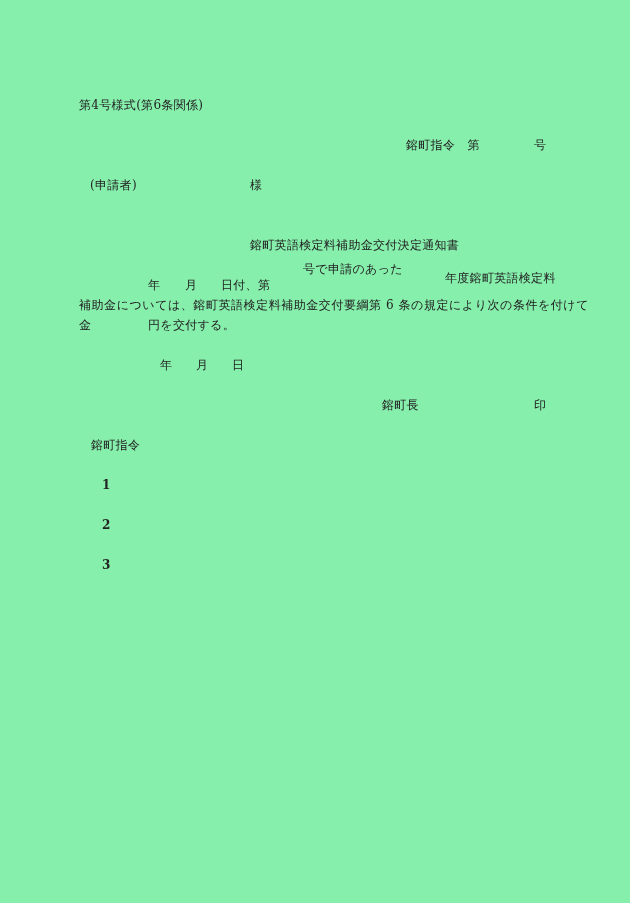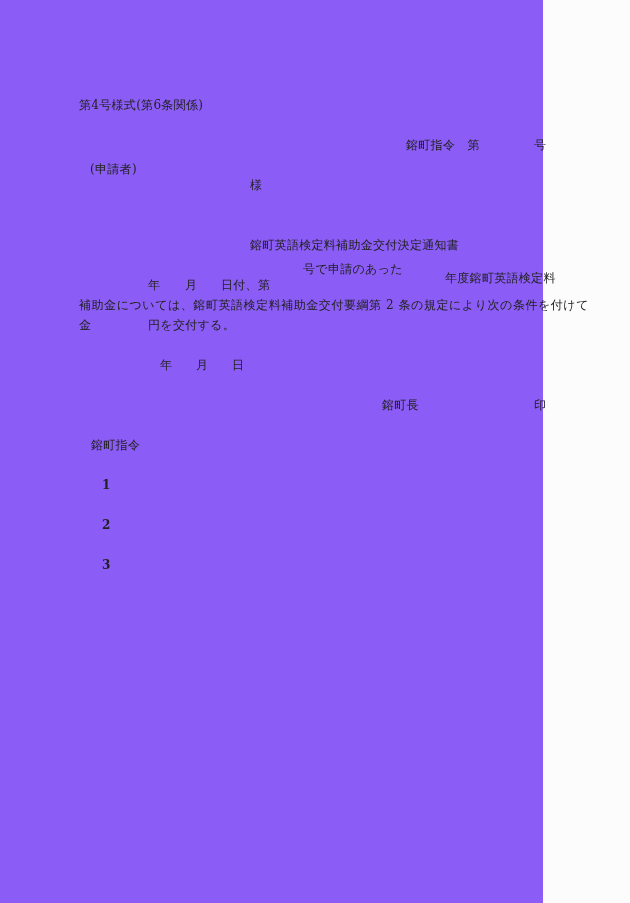--- a/index.html
+++ b/index.html
@@ -13,55 +13,55 @@
       position: relative;
       overflow: hidden;
       font-family: "DejaVu Serif", "Liberation Serif", serif;
       color: #222;
       font-size: 12px;
       line-height: 14px;
     }
     .page {
       position: absolute;
       left: 0; top: 0;
-      width: 543px;
+      width: 630px;
       height: 903px;
-      background: #8b5cf6;
+      background: #86efac;
     }
     .t {
       position: absolute;
       white-space: pre;
       letter-spacing: 0.3px;
     }
     .num {
       font-weight: bold;
     }
   </style>
 </head>
 <body>
 
 <div class="page">
 
   <div class="t" style="left:79px; top:98px;">第4号様式(第6条関係)</div>
 
   <div class="t" style="left:406px; top:138px;">鎔町指令　第</div>
   <div class="t" style="left:534px; top:138px;">号</div>
 
-  <div class="t" style="left:90px; top:162px;">(申請者)</div>
+  <div class="t" style="left:90px; top:178px;">(申請者)</div>
   <div class="t" style="left:250px; top:178px;">様</div>
 
   <div class="t" style="left:215px; top:238px;margin-left:35px;">鎔町英語検定料補助金交付決定通知書</div>
 
   <div class="t" style="left:148px; top:278px;">年</div>
   <div class="t" style="left:185px; top:278px;">月</div>
   <div class="t" style="left:221px; top:278px;">日付、第</div>
   <div class="t" style="left:303px; top:262px;">号で申請のあった</div>
   <div class="t" style="left:445px; top:271px;">年度鎔町英語検定料</div>
 
-  <div class="t" style="left:79px; top:298px; letter-spacing:0.55px;">補助金については、鎔町英語検定料補助金交付要綱第 2 条の規定により次の条件を付けて</div>
+  <div class="t" style="left:79px; top:298px; letter-spacing:0.55px;">補助金については、鎔町英語検定料補助金交付要綱第 6 条の規定により次の条件を付けて</div>
 
   <div class="t" style="left:79px; top:318px;">金</div>
   <div class="t" style="left:148px; top:318px;">円を交付する。</div>
 
   <div class="t" style="left:160px; top:358px;">年</div>
   <div class="t" style="left:196px; top:358px;">月</div>
   <div class="t" style="left:232px; top:358px;">日</div>
 
   <div class="t" style="left:382px; top:398px;">鎔町長</div>
   <div class="t" style="left:534px; top:398px;">印</div>

